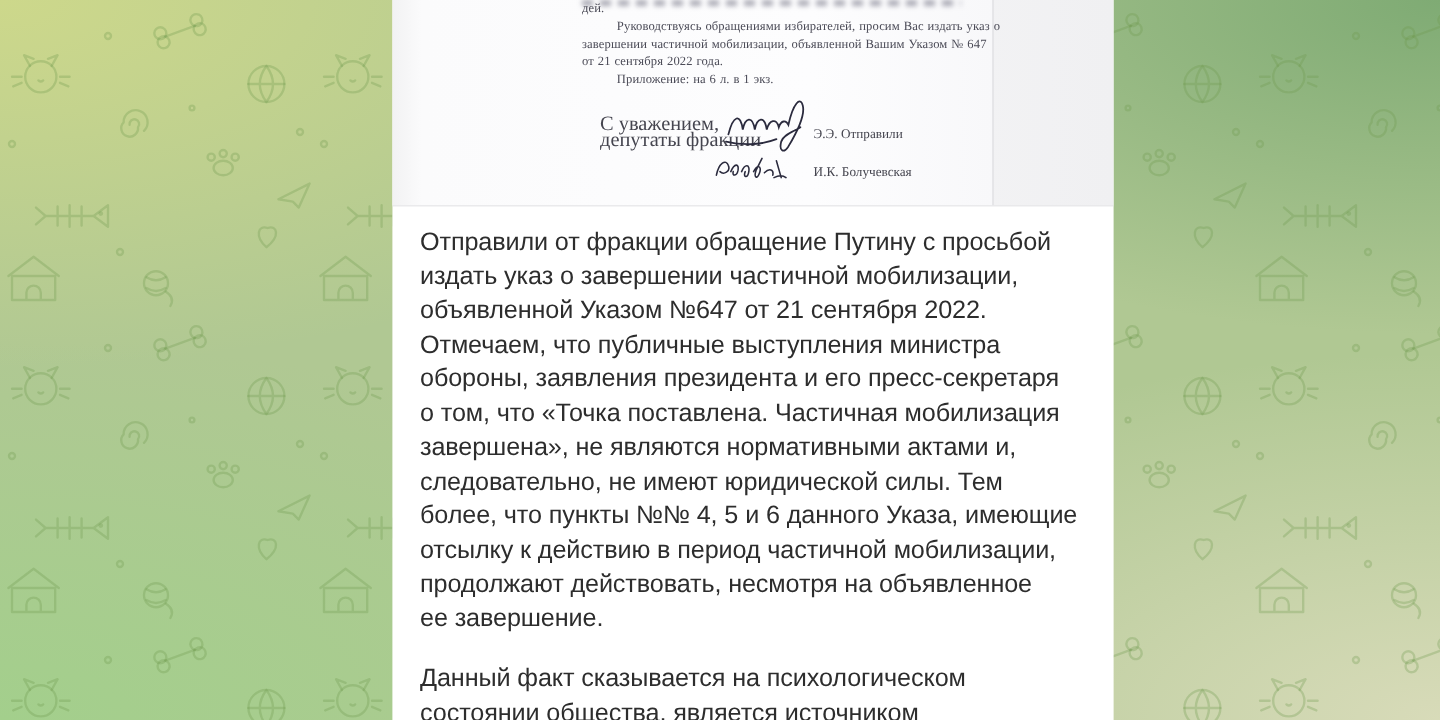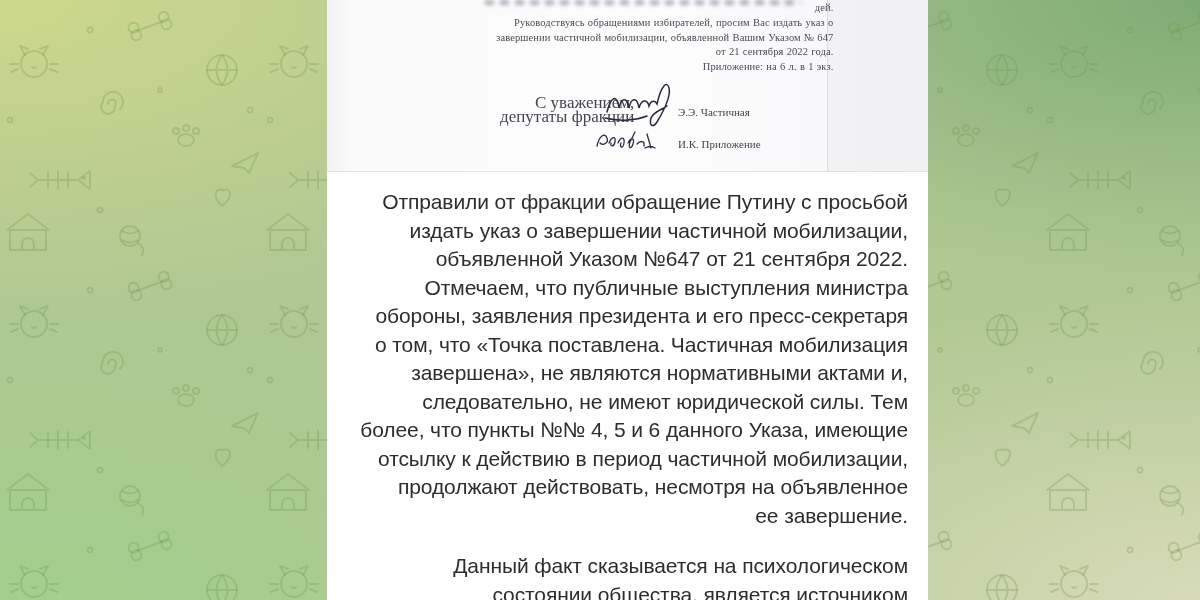--- a/index.html
+++ b/index.html
@@ -8,21 +8,20 @@
     font-family:"Liberation Sans",sans-serif;
   }
   .stage{
     position:relative;width:1200px;height:600px;overflow:hidden;
     background:
       radial-gradient(95% 85% at 0% 0%,   #cdd88b 0%, rgba(205,216,139,0) 60%),
       radial-gradient(90% 80% at 100% 0%, #7fab74 0%, rgba(127,171,116,0) 58%),
       radial-gradient(90% 85% at 100% 100%, #d8dbb9 0%, rgba(216,219,185,0) 60%),
       radial-gradient(95% 85% at 0% 100%, #a3cf8c 0%, rgba(163,207,140,0) 62%),
       #b0c893;
-    text-align: right;
   }
   .doodles{position:absolute;inset:0;width:1200px;height:600px}
   .column{
     position:absolute;left:327px;top:0;width:601px;height:600px;
     background:#ffffff;overflow:hidden;
   }
   
   .photo{
     position:relative;height:171px;overflow:hidden;cursor:pointer;
     background:linear-gradient(90deg,#f0f0f1,#f5f5f6 55%,#f0f0f2);
@@ -133,26 +132,26 @@
          Руководствуясь обращениями избирателей, просим Вас издать указ о
 завершении частичной мобилизации, объявленной Вашим Указом № 647
 от 21 сентября 2022 года.
          Приложение: на 6 л. в 1 экз.</div>
       <div class="closing">С уважением,
 депутаты фракции</div>
 
       <svg class="sig sig1" viewBox="0 0 76 58" xmlns="http://www.w3.org/2000/svg">
         <path d="M4 34 C8 18 14 16 16 30 C18 20 24 18 26 30 C28 20 34 18 36 30 C38 22 44 20 46 28 C48 22 52 22 54 26 C58 8 64 2 66 10 C68 18 60 34 54 44 C50 50 46 48 48 40 C50 34 58 32 64 28 M2 40 C18 44 34 42 44 38" fill="none" stroke="#2b2b3e" stroke-width="1.5" stroke-linecap="round"></path>
       </svg>
-      <div class="signer signer1">Э.Э. Частичная</div>
+      <div class="signer signer1">Э.Э. Отправили</div>
 
       <svg class="sig sig2" viewBox="0 0 64 26" xmlns="http://www.w3.org/2000/svg">
         <path d="M2 16 C4 6 10 2 12 8 C14 13 8 16 5 13 M14 13 C17 6 21 6 20 12 C19 17 15 17 16 13 M23 13 C26 6 30 7 29 13 C28 19 24 18 26 13 M33 13 C36 7 40 8 38 14 C36 20 33 18 35 12 L40 2 M42 14 C46 10 50 11 49 16 M52 4 L56 18 M50 18 q6 -3 10 0" fill="none" stroke="#2b2b3e" stroke-width="1.3" stroke-linecap="round"></path>
       </svg>
-      <div class="signer signer2">И.К. Приложение</div>
+      <div class="signer signer2">И.К. Болучевская</div>
     </div>
 
     <div class="msg">
       <p>Отправили от фракции обращение Путину с просьбой
 издать указ о завершении частичной мобилизации,
 объявленной Указом №647 от 21 сентября 2022.
 Отмечаем, что публичные выступления министра
 обороны, заявления президента и его пресс-секретаря
 о том, что «Точка поставлена. Частичная мобилизация
 завершена», не являются нормативными актами и,

